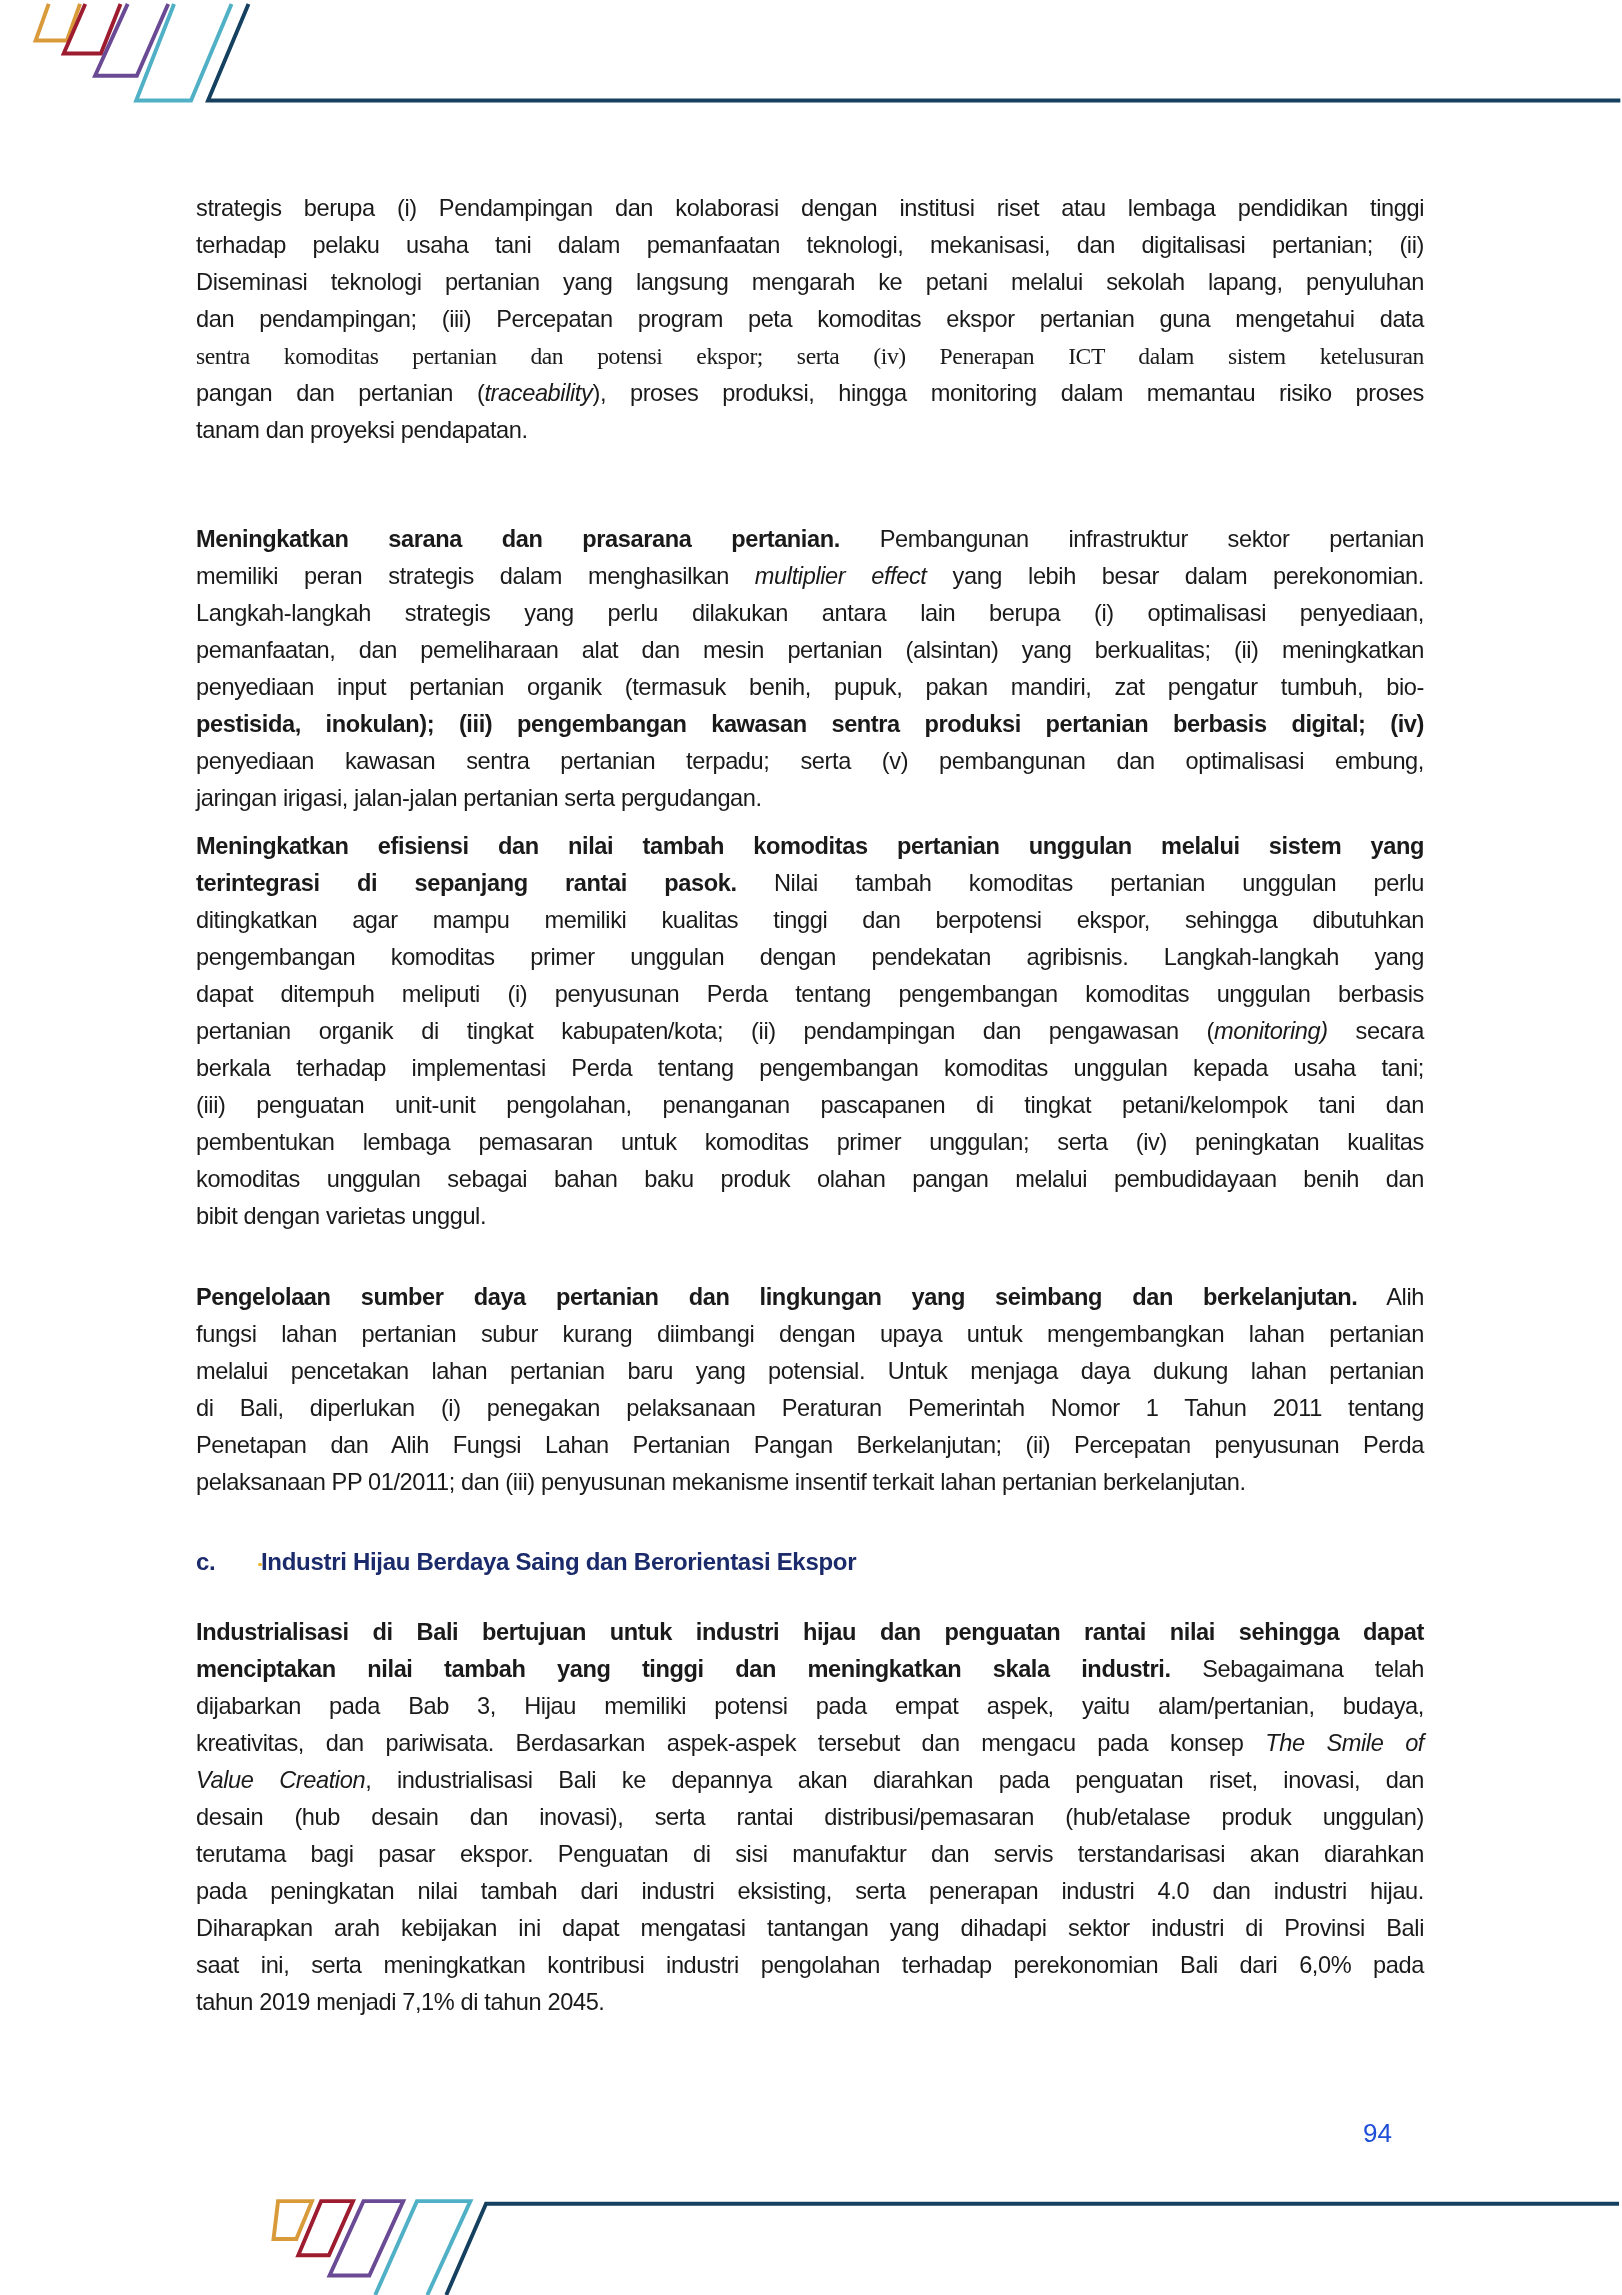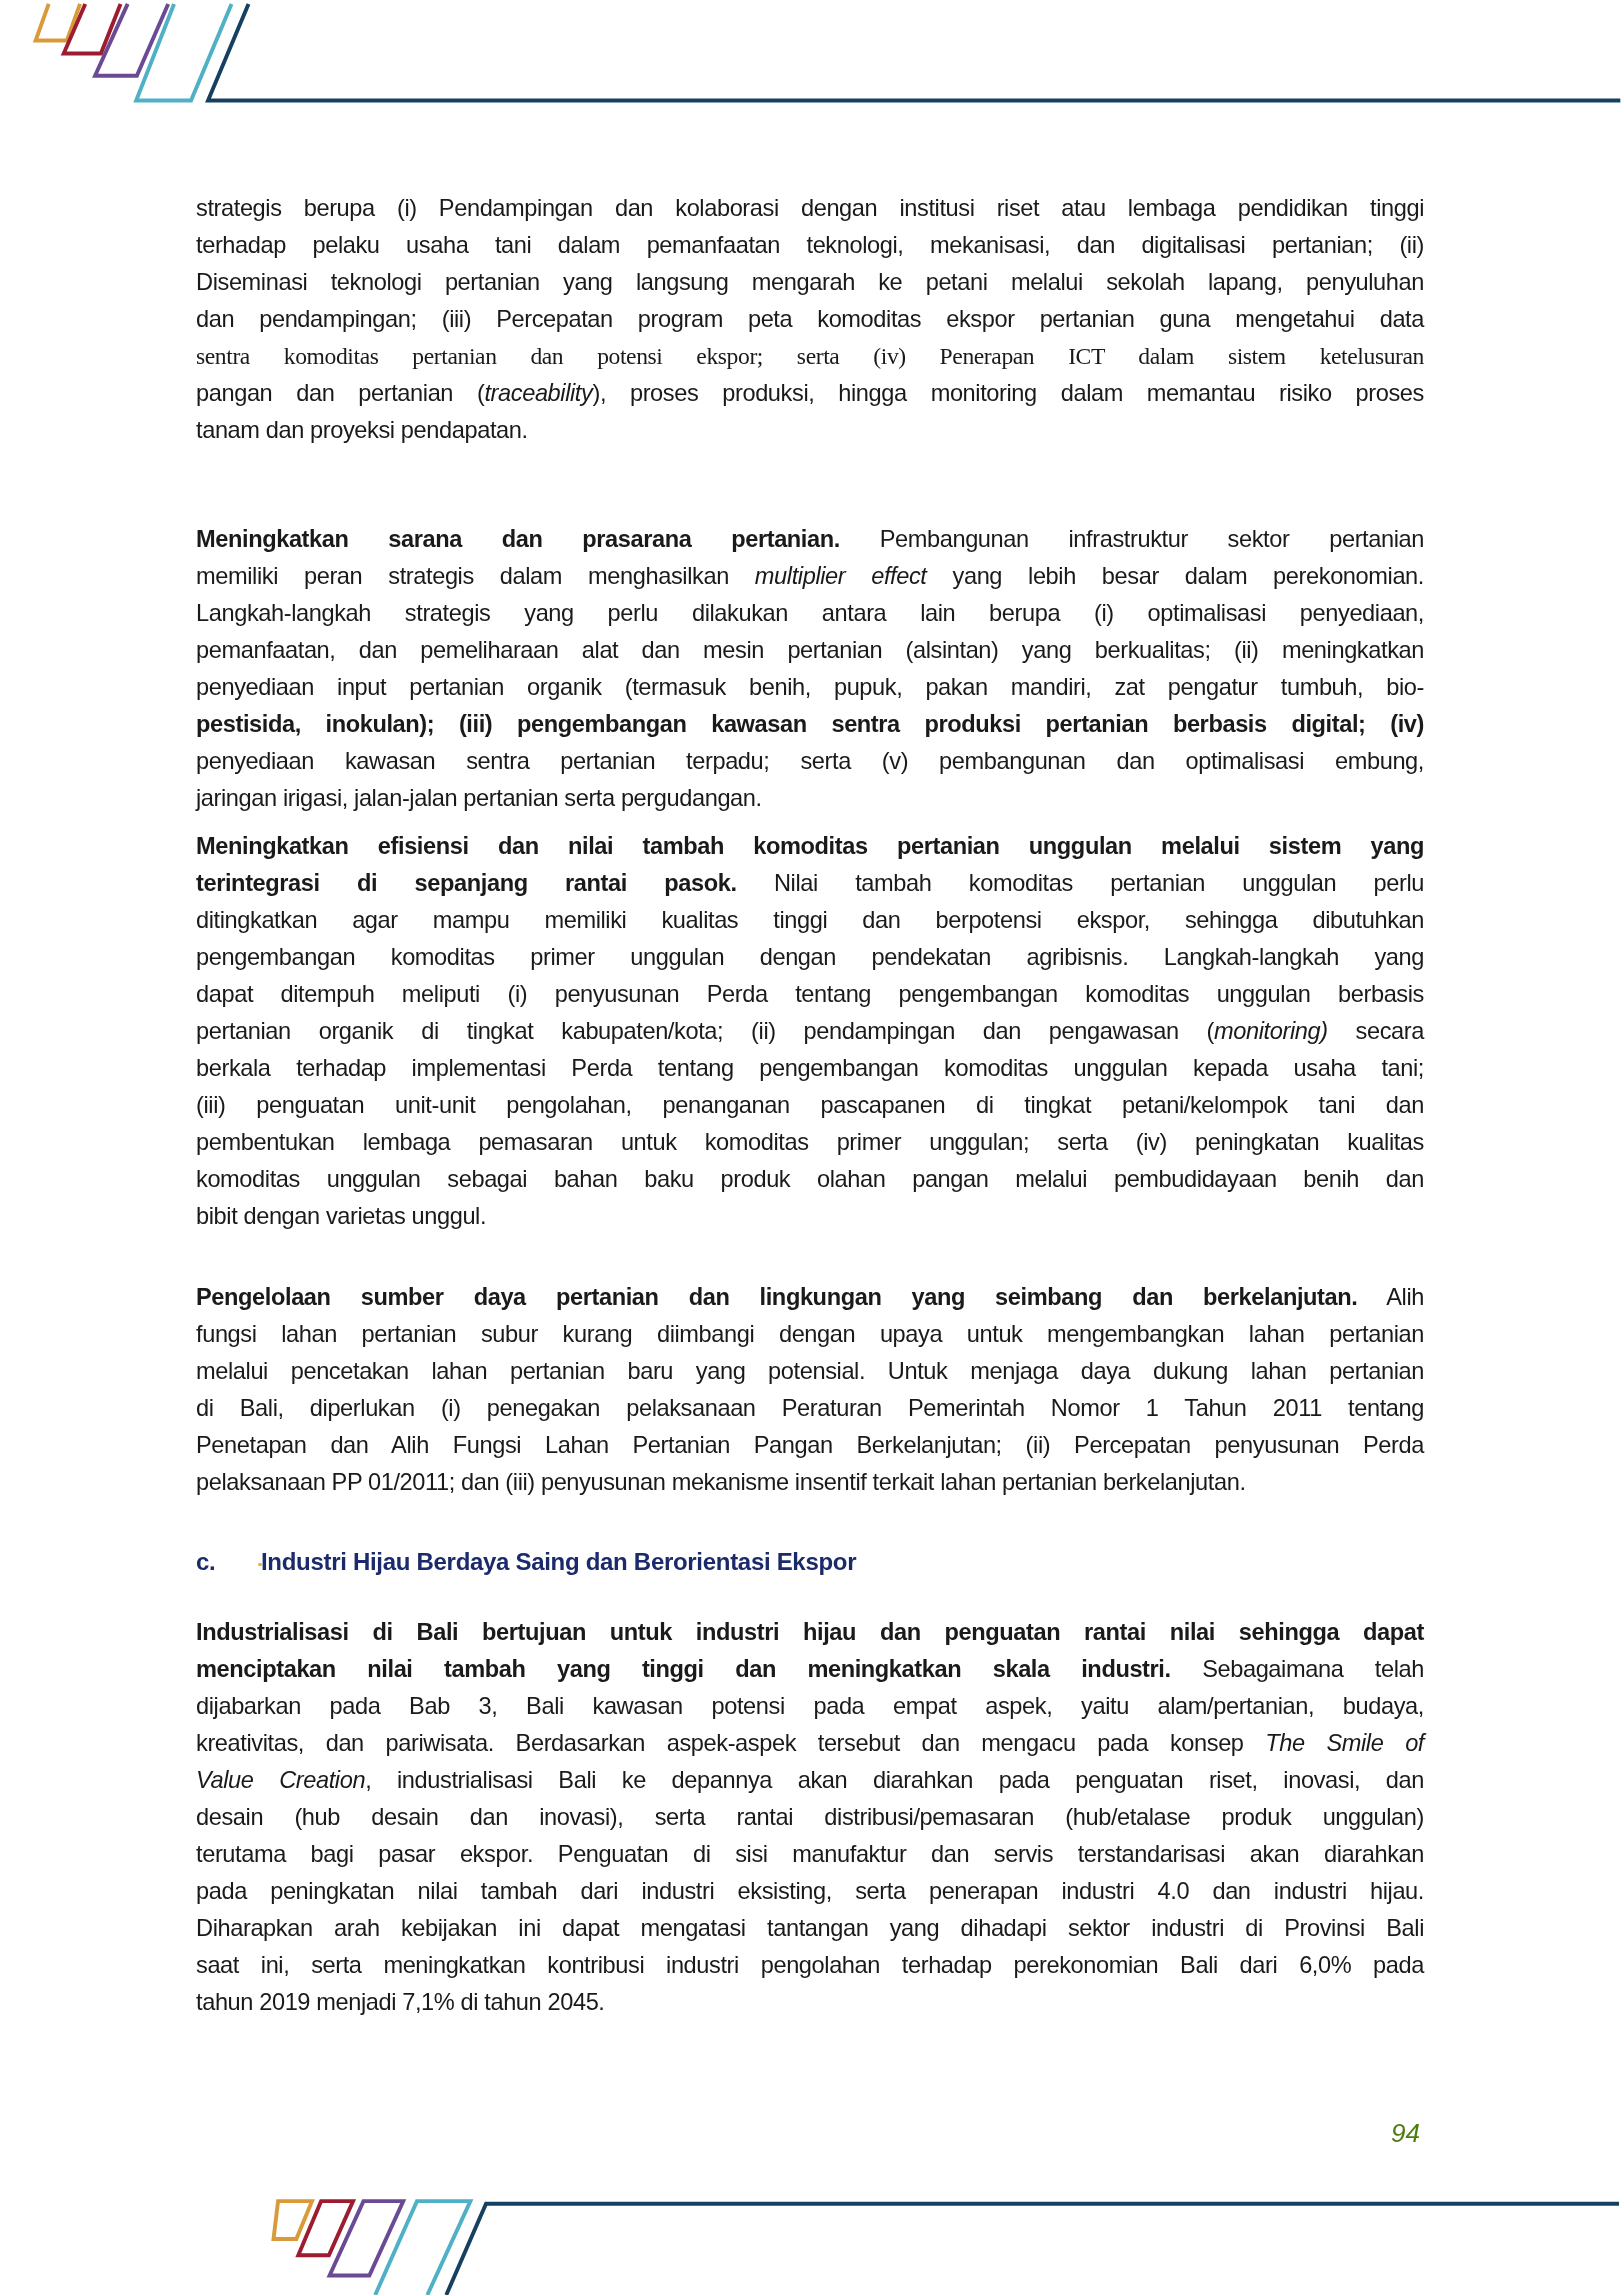--- a/index.html
+++ b/index.html
@@ -17,21 +17,21 @@
   .line.last { text-align-last: left; }
   .b { font-weight: bold; }
   .i { font-style: italic; }
 
   .section-heading { position: absolute; left: 0; top: 1543px; height: 37px; line-height: 37px;
                      font-size: 24px; font-weight: bold; color: #1b2a6b; white-space: nowrap; letter-spacing: -0.3px; }
   .section-heading .label { position: absolute; left: 0; }
   .section-heading .title { position: absolute; left: 65px; text-align: center; }
   .heading-dot { position: absolute; left: 62px; top: 19.6px; width: 3.9px; height: 3.9px; background: #f0b429; border-radius: 50%; }
 
-  .page-number { position: absolute; left: 1391px; top: 2118px; font-size: 26px; line-height: 31px; color: #4d7c0f; font-style: italic; }
+  .page-number { position: absolute; left: 1363px; top: 2118px; font-size: 26px; line-height: 31px; color: #1d4ed8; }
 </style>
 </head>
 <body>
 
 <div class="deco" id="header-deco">
   <svg width="1622" height="111" viewBox="0 0 2479 170">
     <g fill="none" stroke-width="6" stroke-linejoin="miter">
       <polyline points="72,6 52,62 100,62 120,6" stroke="#d99a3a"></polyline>
       <polyline points="128,6 95,82 152,82 182,6" stroke="#9e1c2f"></polyline>
       <polyline points="193,6 143,116 207,116 255,6" stroke="#6a4a94"></polyline>
@@ -86,21 +86,21 @@
 
   <div class="section-heading">
     <span class="label">c.</span>
     <span class="heading-dot"></span>
     <span class="title">Industri Hijau Berdaya Saing dan Berorientasi Ekspor</span>
   </div>
 
   <div class="para" id="p5" style="top:1614px;">
       <span class="line" style="white-space: normal;"><span class="b">Industrialisasi di Bali bertujuan untuk industri hijau dan penguatan rantai nilai sehingga dapat</span></span>
       <span class="line" style="white-space: normal;"><span class="b">menciptakan nilai tambah yang tinggi dan meningkatkan skala industri.</span><span> Sebagaimana telah</span></span>
-      <span class="line" style="white-space: normal;"><span>dijabarkan pada Bab 3, Bali kawasan potensi pada empat aspek, yaitu alam/pertanian, budaya,</span></span>
+      <span class="line" style="white-space: normal;"><span>dijabarkan pada Bab 3, Hijau memiliki potensi pada empat aspek, yaitu alam/pertanian, budaya,</span></span>
       <span class="line" style="white-space: normal;"><span>kreativitas, dan pariwisata. Berdasarkan aspek-aspek tersebut dan mengacu pada konsep </span><span class="i">The Smile of</span></span>
       <span class="line" style="white-space: normal;"><span class="i">Value Creation</span><span>, industrialisasi Bali ke depannya akan diarahkan pada penguatan riset, inovasi, dan</span></span>
       <span class="line" style="white-space: normal;"><span>desain (hub desain dan inovasi), serta rantai distribusi/pemasaran (hub/etalase produk unggulan)</span></span>
       <span class="line" style="white-space: normal;"><span>terutama bagi pasar ekspor. Penguatan di sisi manufaktur dan servis terstandarisasi akan diarahkan</span></span>
       <span class="line" style="white-space: normal;"><span>pada peningkatan nilai tambah dari industri eksisting, serta penerapan industri 4.0 dan industri hijau.</span></span>
       <span class="line" style="white-space: normal;"><span>Diharapkan arah kebijakan ini dapat mengatasi tantangan yang dihadapi sektor industri di Provinsi Bali</span></span>
       <span class="line" style="white-space: normal;"><span>saat ini, serta meningkatkan kontribusi industri pengolahan terhadap perekonomian Bali dari 6,0% pada</span></span>
       <span class="line last" style="white-space: normal;"><span>tahun 2019 menjadi 7,1% di tahun 2045.</span></span>
     </div>
 </div>

